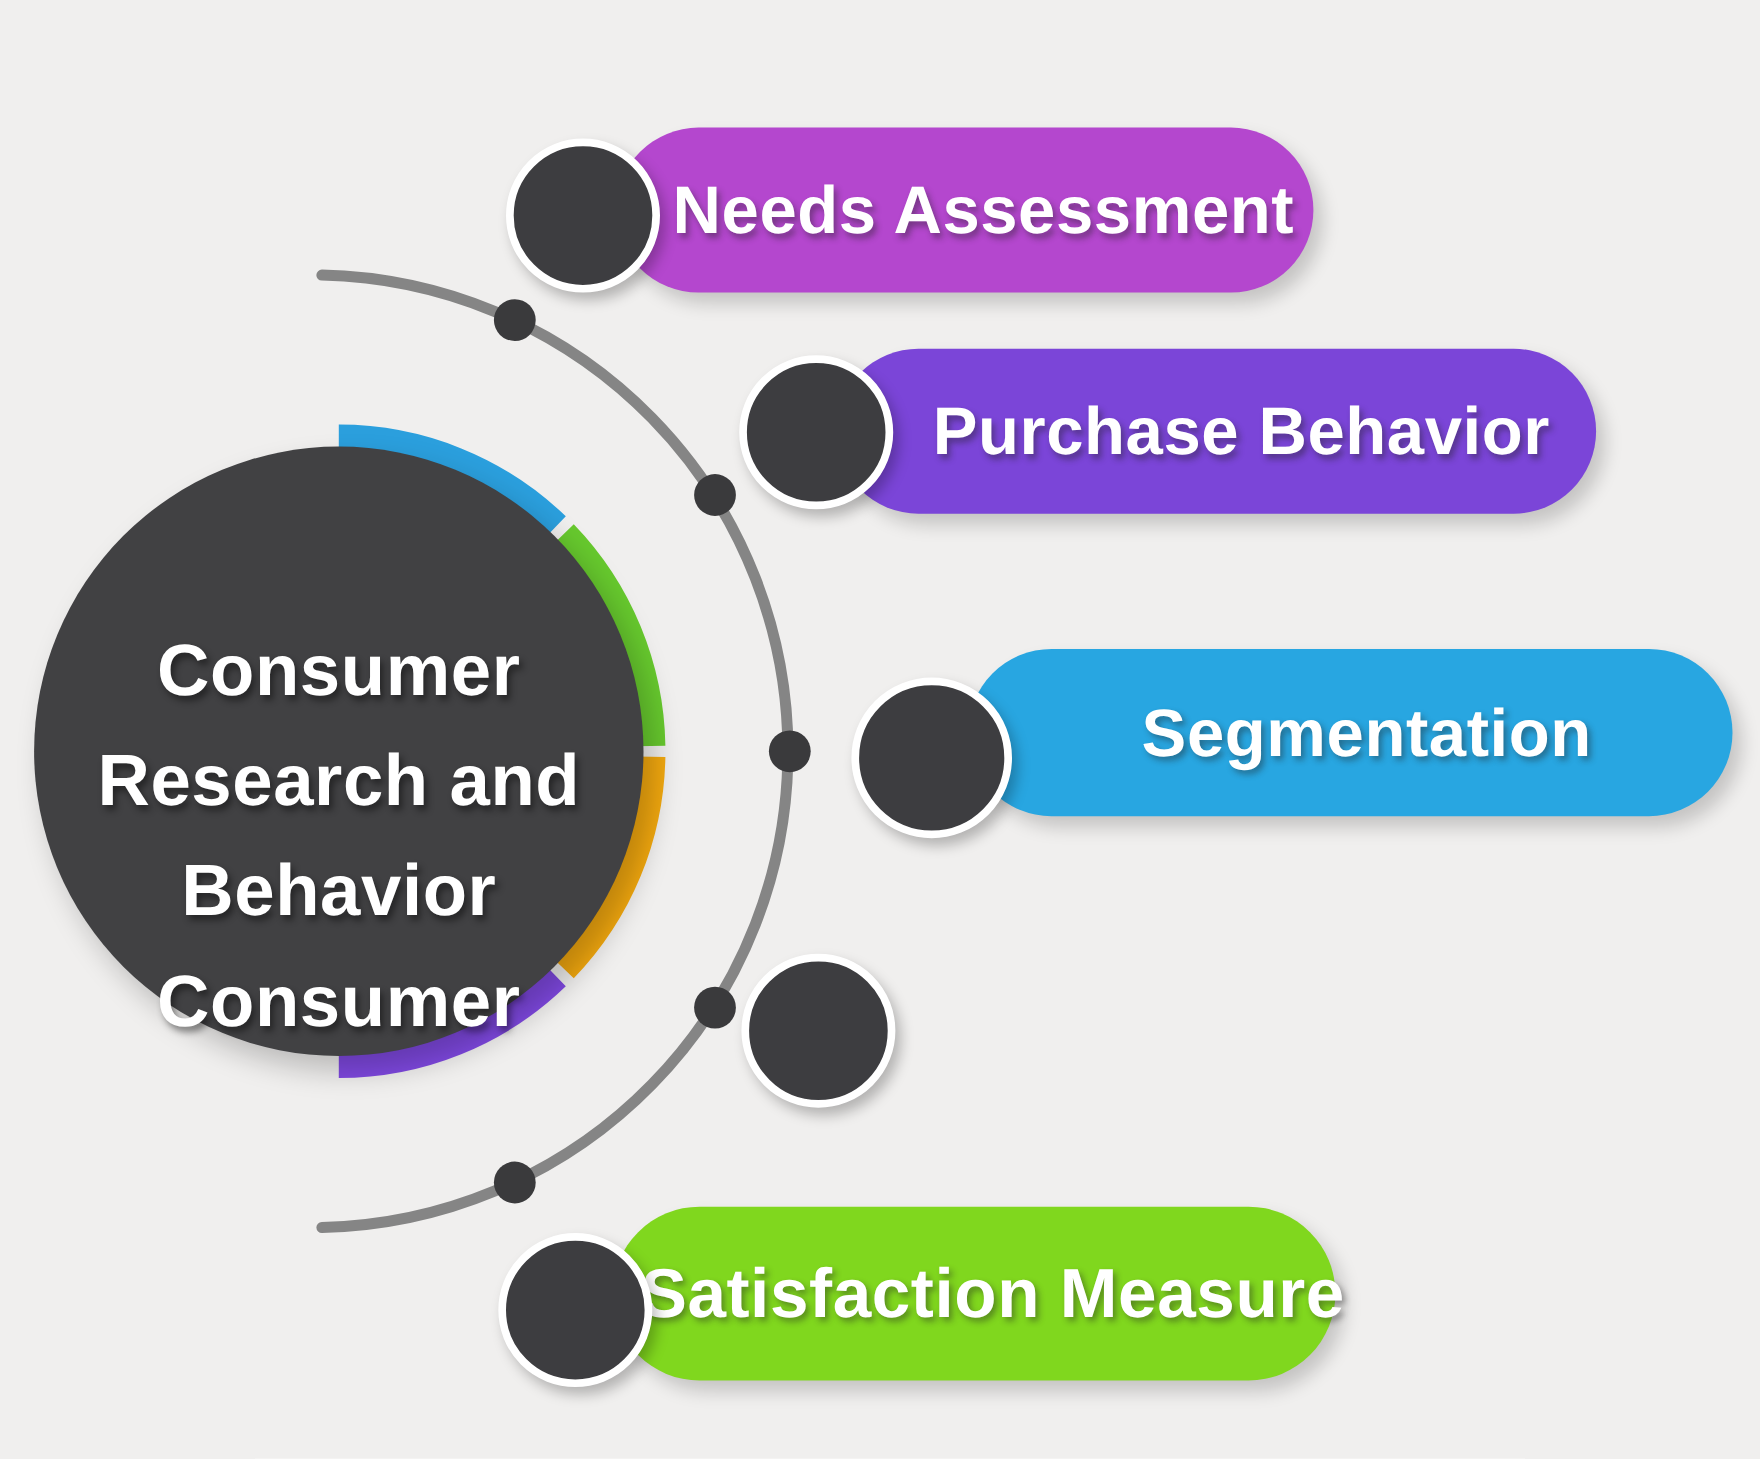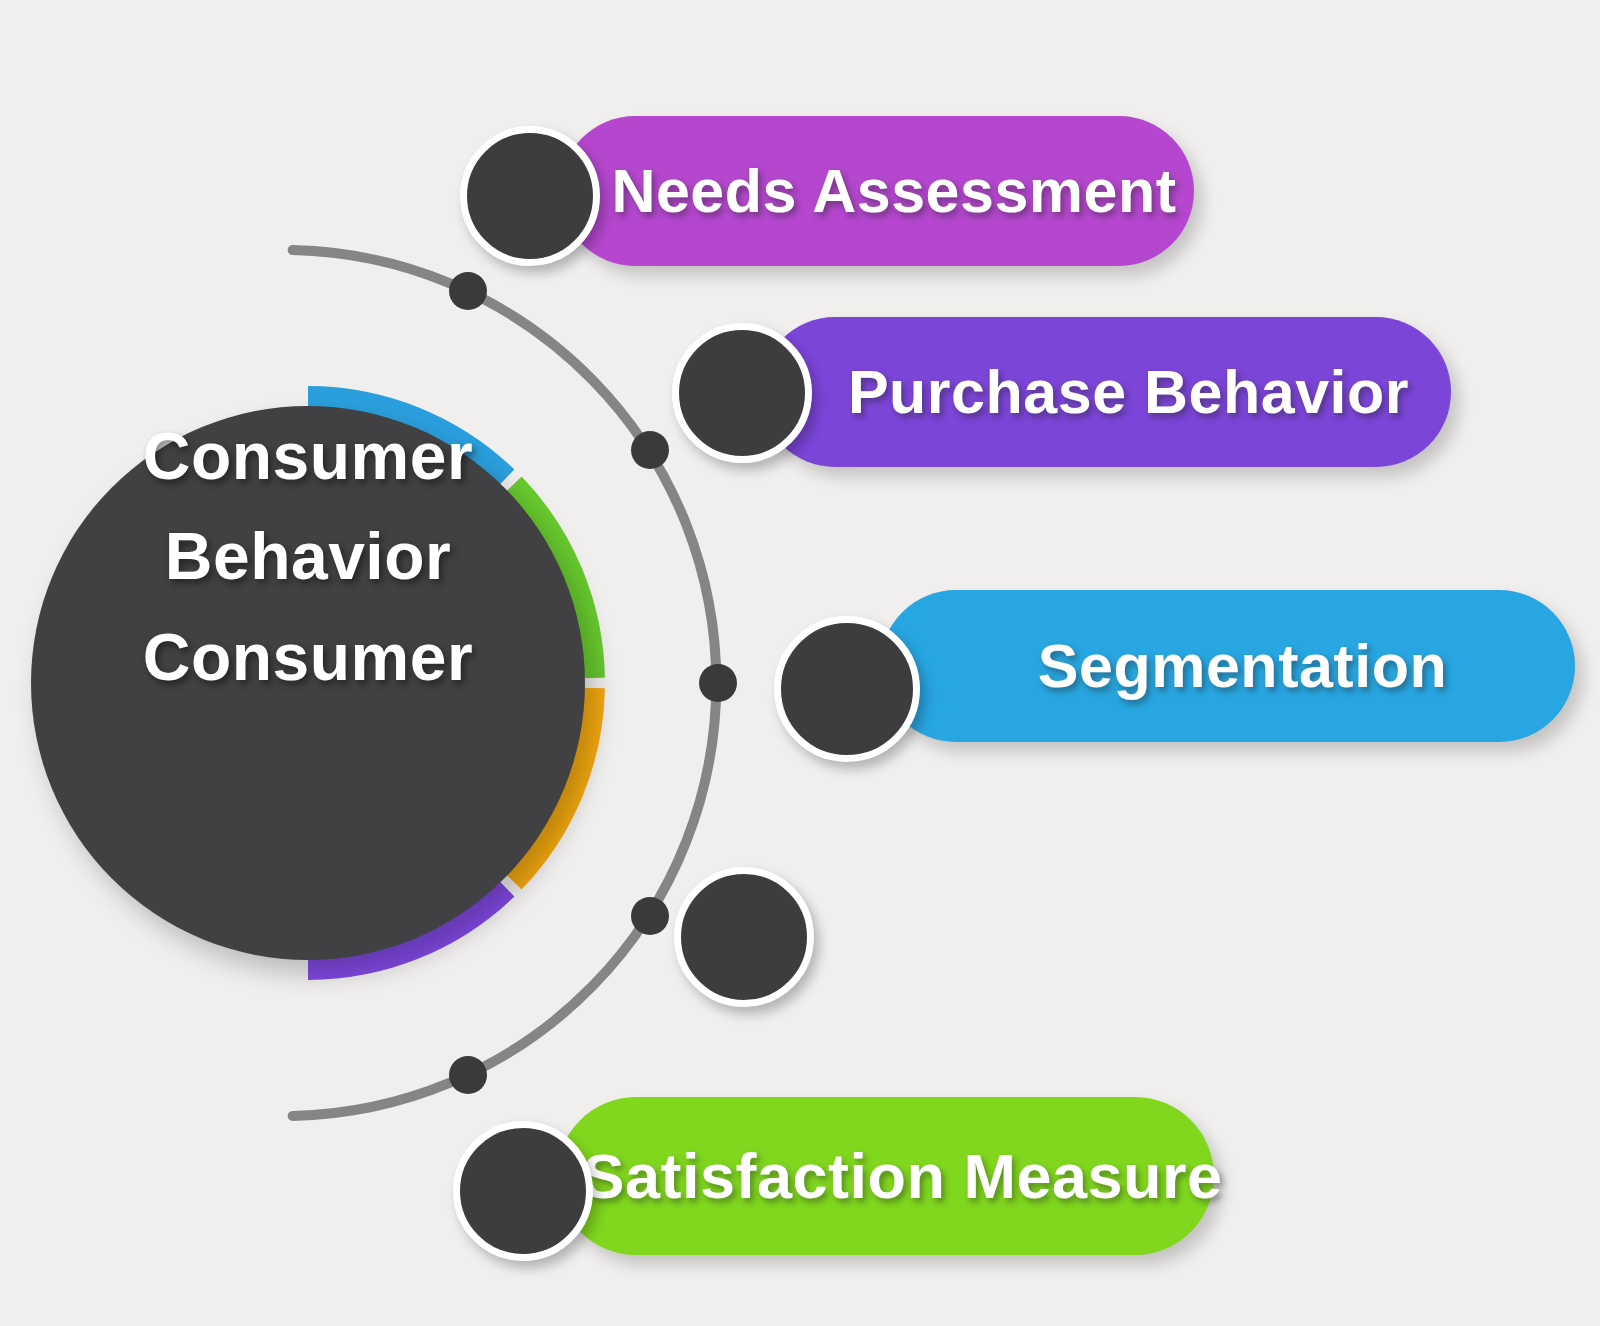--- a/index.html
+++ b/index.html
@@ -8,21 +8,21 @@
     position:relative; width:1600px; height:1326px;
     background:#f0efee; overflow:hidden;
   }
   .decor { position:absolute; left:0; top:0; z-index:1; }
   .ring-seg { fill:none; stroke-width:27; }
   .conn-arc { fill:none; stroke-width:10; stroke-linecap:round; }
 
   .hub {
     position:absolute; left:31px; top:406px; width:554px; height:554px;
     border-radius:50%; z-index:2;
-    display:flex; align-items:flex-start; justify-content:center;
+    display:flex; align-items:flex-end; justify-content:center;
     box-shadow:10px 14px 26px rgba(0,0,0,0.22);
   }
   .hub-title {
     color:#ffffff; font-weight:bold; font-size:66px; line-height:1.52;
     text-align:center; text-shadow:3px 4px 7px rgba(0,0,0,0.45);
     letter-spacing:0.5px;
   }
 
   .pill {
     position:absolute; border-radius:79px; z-index:3;
@@ -69,20 +69,21 @@
       <circle cx="650" cy="450" r="19" fill="#3a3a3c"></circle>
       <circle cx="718" cy="683" r="19" fill="#3a3a3c"></circle>
       <circle cx="650" cy="916" r="19" fill="#3a3a3c"></circle>
       <circle cx="468" cy="1075" r="19" fill="#3a3a3c"></circle>
     </g>
   </svg>
 
   <div class="hub" style="background-color: rgb(65, 65, 67);">
     <div class="hub-title">
       <div>Consumer</div>
+      <div>Research and</div>
       <div>Behavior</div>
       <div>Consumer</div>
     </div>
   </div>
 
   <div class="pill p1" style="background-color: rgb(180, 71, 206);">
     <span class="label">Needs Assessment</span>
   </div>
   <div class="pill p2" style="background-color: rgb(123, 69, 216);">
     <span class="label">Purchase Behavior</span>

